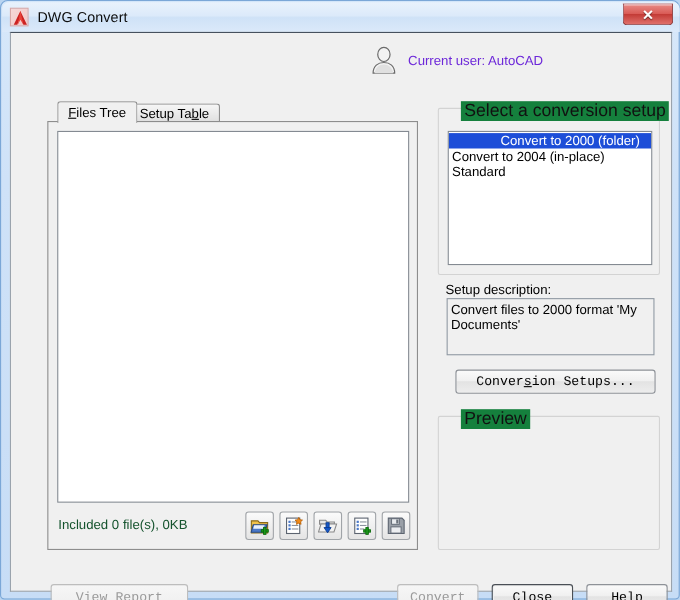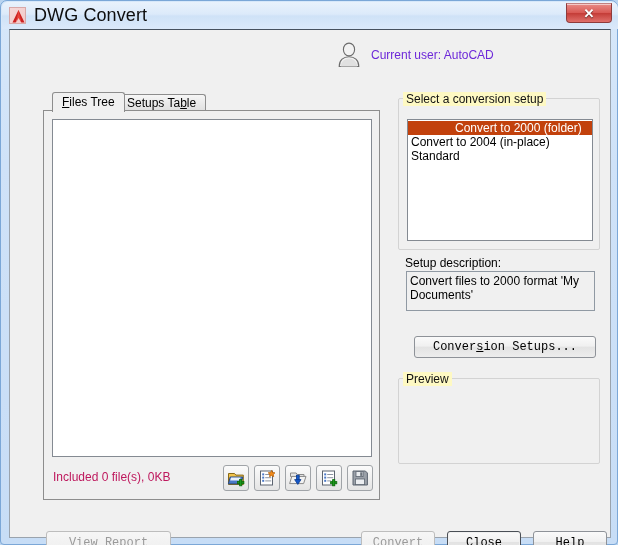--- a/index.html
+++ b/index.html
@@ -45,21 +45,21 @@
     position: relative;
     flex: 0 0 auto;
     background: linear-gradient(135deg, #f5d8d8 0%, #f2c8c8 100%);
     border: 1px solid #d8a8a8;
     box-sizing: border-box;
     overflow: hidden;
   }
   .app-icon svg { position: absolute; left: 1px; top: 1px; }
   .title-text {
     margin-left: 8px;
-    font-size: 18px;
+    font-size: 13px;
     color: #0d0d0d;
     letter-spacing: .1px;
     white-space: nowrap;
   }
   .close-btn {
     position: absolute;
     right: 6px; top: 1px;
     width: 46px; height: 20px;
     box-sizing: border-box;
     border: 1px solid #8f3b3b;
@@ -155,21 +155,21 @@
     width: 320px; height: 338px;
     box-sizing: border-box;
     background: #fff;
     border: 1px solid #848a92;
     overflow: hidden;
   }
   .tree-status {
     position: absolute;
     left: 9px; bottom: 9px;
     font-size: 12px;
-    color: #be185d;
+    color: #14532d;
     line-height: 26px;
     white-space: nowrap;
   }
   .icon-row {
     position: absolute;
     right: 6px; bottom: 8px;
     display: flex;
     gap: 5px;
   }
   .icon-btn {
@@ -186,24 +186,24 @@
 
   
   .groupbox {
     position: absolute;
     box-sizing: border-box;
     border: 1px solid #d3d3d3;
     border-radius: 2px;
   }
   .group-legend {
     position: absolute;
-    top: -7px; left: 4px;
-    background: #fef9c3;
+    top: -7px; left: 20px;
+    background: #15803d;
     padding: 0 3px;
-    font-size: 12px;
+    font-size: 16px;
     color: #111;
     white-space: nowrap;
   }
 
   .setup-group { left: 388px; top: 68px; width: 202px; height: 152px; }
   .setup-list {
     position: absolute;
     left: 8px; top: 20px;
     width: 186px; height: 122px;
     box-sizing: border-box;
@@ -214,35 +214,35 @@
   }
   .setup-item {
     height: 14px;
     line-height: 14px;
     padding: 0 3px;
     font-size: 12px;
     white-space: nowrap;
     cursor: pointer;
   }
   .setup-item.selected {
-    background: #c2410c;
+    background: #1d4ed8;
     color: #fff;
     padding-left: 47px;
   }
 
   
   .desc-label {
     position: absolute;
     left: 395px; top: 226px;
     font-size: 12px;
   }
   .desc-box {
     position: absolute;
     left: 396px; top: 241px;
-    width: 189px; height: 40px;
+    width: 189px; height: 52px;
     box-sizing: border-box;
     background: #f0f0f0;
     border: 1px solid #9099a3;
     padding: 2px 3px;
     font-size: 12px;
     line-height: 14px;
     color: #000;
     overflow: hidden;
   }
 
@@ -271,21 +271,21 @@
     border: 1px solid #4a4f56;
     box-shadow: 0 0 0 1px #f0f0f0 inset;
   }
 
   .btn-conv-setups {
     position: absolute;
     left: 404px; top: 306px;
     width: 182px; height: 22px;
   }
 
-  .preview-group { left: 388px; top: 348px; width: 202px; height: 86px; }
+  .preview-group { left: 388px; top: 348px; width: 202px; height: 122px; }
 
   .btn-view-report { position: absolute; left: 36px; top: 501px; width: 125px; height: 23px; }
   .btn-convert    { position: absolute; left: 351px; top: 501px; width: 74px; height: 23px; }
   .btn-close      { position: absolute; left: 437px; top: 501px; width: 74px; height: 23px; }
   .btn-help       { position: absolute; left: 523px; top: 501px; width: 74px; height: 23px; }
 </style>
 </head>
 <body>
 
 <div class="window">
@@ -312,21 +312,21 @@
         <path d="M4.6 25.5 C5.2 20.6 8.8 17.6 13 17.6 C17.2 17.6 20.8 20.6 21.4 25.5 Z" fill="#e0e0e0"></path>
       </svg>
       <div class="current-user-label">Current user: AutoCAD</div>
     </div>
 
     <div class="tabstrip">
       <div class="tab active tab-files-tree">
         <span class="ul">F</span><span>iles Tree</span>
       </div>
       <div class="tab tab-files-table">
-        <span>Setups Ta</span><span class="ul">b</span><span>le</span>
+        <span>Setup Ta</span><span class="ul">b</span><span>le</span>
       </div>
     </div>
 
     <div class="tree-panel">
       <div class="tree-view"></div>
       <div class="tree-status">Included 0 file(s), 0KB</div>
       <div class="icon-row">
 
         <div class="icon-btn">
           <svg width="18" height="18" viewBox="0 0 18 18">

